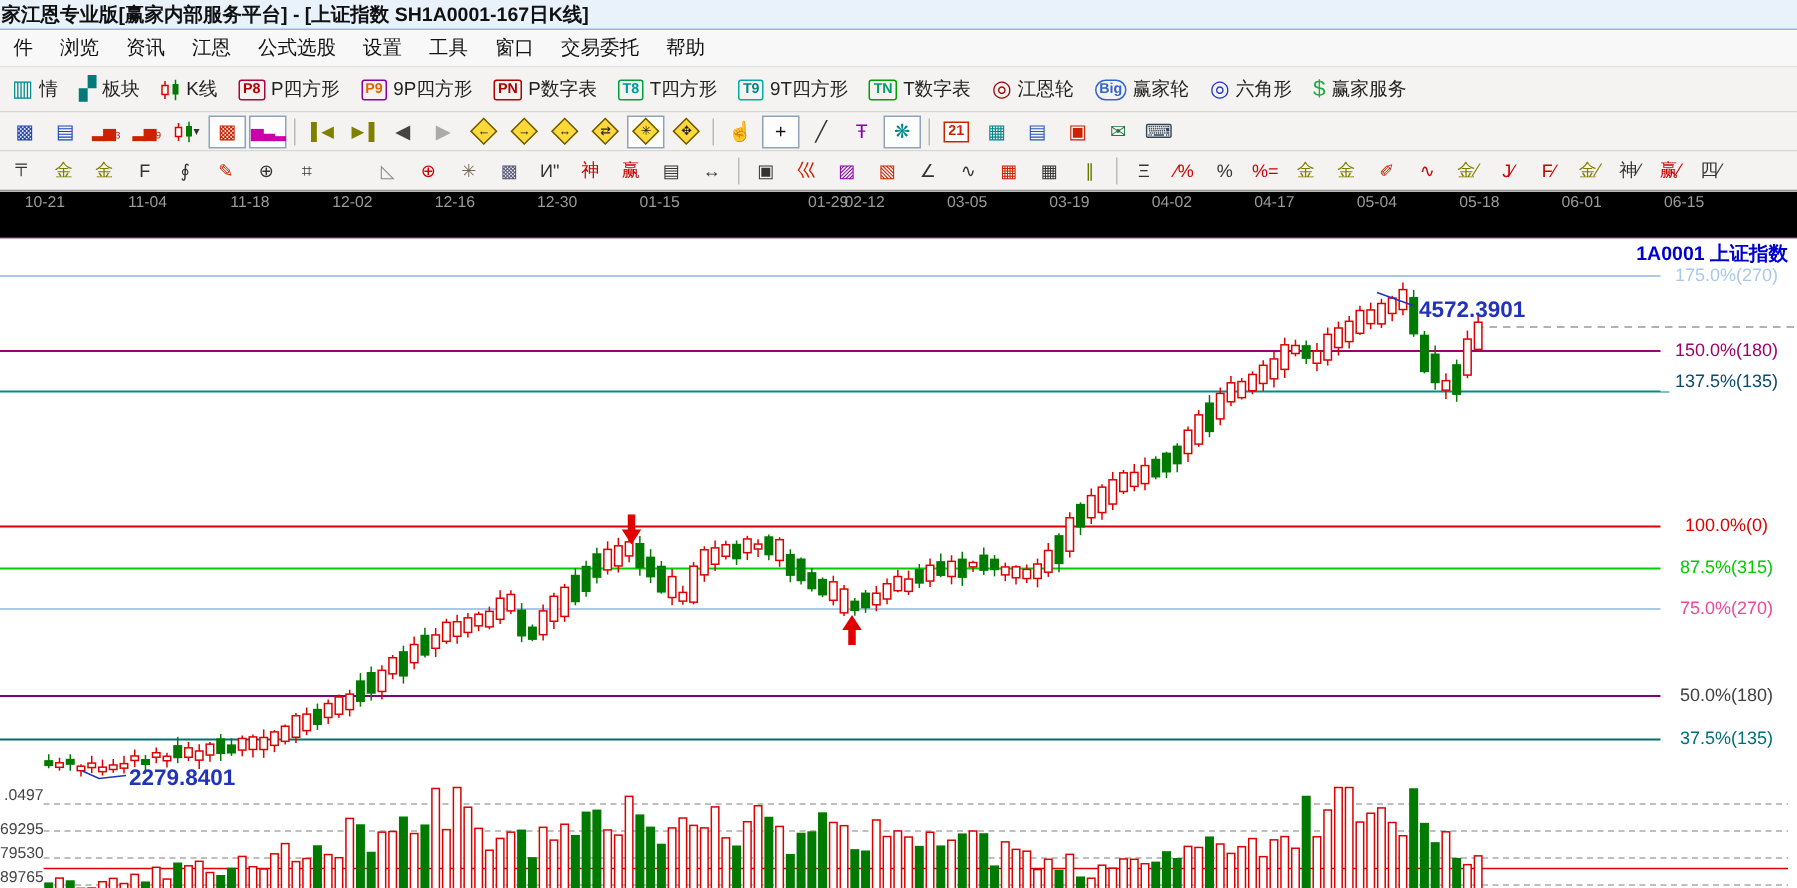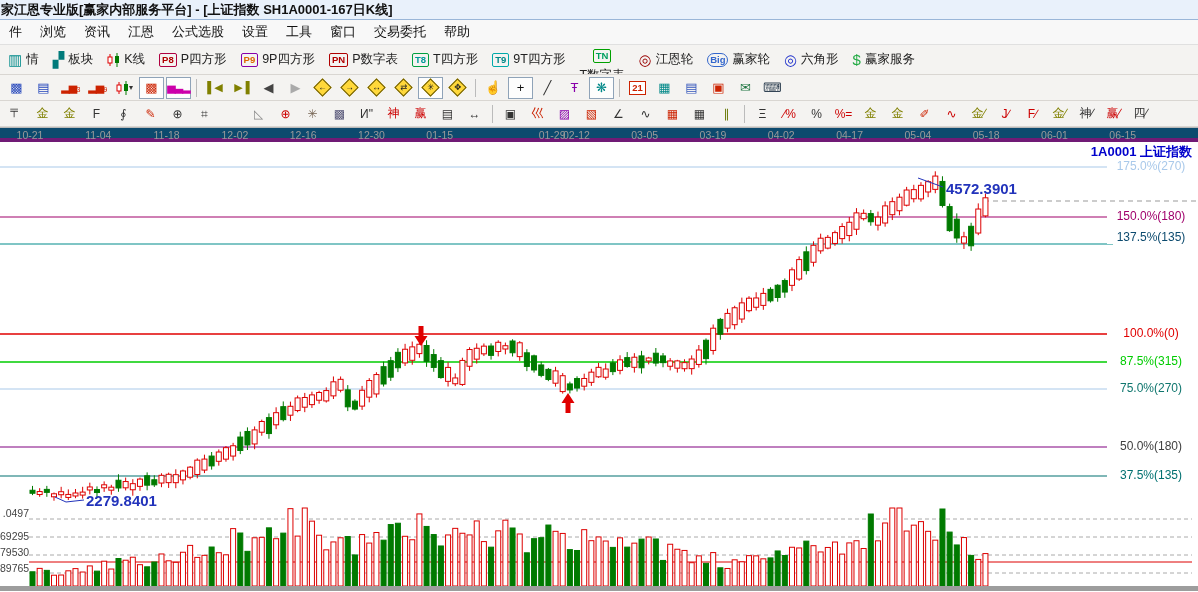--- a/index.html
+++ b/index.html
@@ -25,22 +25,22 @@
   .ico-btn { display:inline-flex; align-items:center; justify-content:center;
     width:25px; height:22px; margin:0 1px; font-size:13px; border:1px solid transparent; cursor:default; }
   .ico-btn.pressed { border:1px solid #8fa3b8; background:#fdfdfd; }
   .tb-sep { width:1px; height:18px; background:#bbb; margin:0 4px; display:inline-block; }
   .diamond { width:13px; height:13px; background:#ffd83a; border:1px solid #6b5a00;
     transform:rotate(45deg); display:flex; align-items:center; justify-content:center; }
   .diamond span { transform:rotate(-45deg); font-size:8.5px; color:#222; line-height:1; }
   .cal-badge { border:1.5px solid #cc2200; color:#cc2200; font-size:9.5px; font-weight:bold;
     padding:0 2px; line-height:12px; background:#fff; }
   .glyph3 { letter-spacing:-1px; font-size:11px; }
-  .date-axis { position:relative; height:15px; background:#0c4a6e;
-    border-top:1px solid #b9b9b9; border-bottom:4px solid #701a75; }
+  .date-axis { position:relative; height:32px; background:#000000;
+    border-top:1px solid #b9b9b9; border-bottom:1px solid #701a75; }
   .date-label { position:absolute; top:1px; width:40px; text-align:center;
     font-size:10.5px; color:#9a9a9a; }
   .chart-wrap { position:relative; width:1198px; height:444px; background:#fff; }
   #chart-svg { position:absolute; left:0; top:0; }
   .symbol-label { position:absolute; top:1px; right:6px; font-size:13px;
     color:#0000cc; font-weight:bold; }
   .gann-label { position:absolute; right:3px; width:88px; text-align:center;
     font-size:12px; background:#fff; line-height:14px; }
   .vol-label { position:absolute; left:0; width:29px; text-align:right;
     font-size:10.5px; color:#444; line-height:12px; background:#fff; }
@@ -95,21 +95,21 @@
       <span>P数字表</span>
     </button>
     <button class="tb-btn" style="background: none; border: 1px solid transparent;">
       <span class="tb-badge" style="border-color: rgb(0, 160, 64); color: rgb(0, 153, 153);">T8</span>
       <span>T四方形</span>
     </button>
     <button class="tb-btn" style="background: none; border: 1px solid transparent;">
       <span class="tb-badge" style="border-color: rgb(0, 170, 170); color: rgb(0, 136, 136);">T9</span>
       <span>9T四方形</span>
     </button>
-    <button class="tb-btn" style="background: none; border: 1px solid transparent; flex-direction: column;">
+    <button class="tb-btn" style="background: none; border: 1px solid transparent;">
       <span class="tb-badge" style="border-color: rgb(0, 160, 0); color: rgb(0, 160, 96);">TN</span>
       <span>T数字表</span>
     </button>
     <button class="tb-btn" style="background: none; border: 1px solid transparent;">
       <span class="tb-ico" style="color: rgb(153, 0, 0);">◎</span>
       <span>江恩轮</span>
     </button>
     <button class="tb-btn" style="background: none; border: 1px solid transparent;">
       <span class="tb-badge round" style="border-color: rgb(51, 102, 204); color: rgb(51, 102, 204);">Big</span>
       <span>赢家轮</span>
@@ -812,21 +812,21 @@
       <polyline points="55,498 66,503 84,501" fill="none" stroke="#2233bb"></polyline>
       <text x="86" y="507" fill="#2233bb" font-size="15" font-weight="bold">2279.8401</text>
     </svg>
   <div class="symbol-label">1A0001  上证指数</div>
   <div id="gann-labels">
       <span class="gann-label" style="top: 17px; color: rgb(169, 201, 234);">175.0%(270)</span>
       <span class="gann-label" style="top: 67px; color: rgb(160, 0, 107);">150.0%(180)</span>
       <span class="gann-label" style="top: 88px; color: #0c4a6e;">137.5%(135)</span>
       <span class="gann-label" style="top: 184px; color: rgb(224, 0, 0);">100.0%(0)</span>
       <span class="gann-label" style="top: 212px; color: rgb(0, 204, 0);">87.5%(315)</span>
-      <span class="gann-label" style="top: 239px; color: #0f766e;">75.0%(270)</span>
+      <span class="gann-label" style="top: 239px; color: #ec4899;">75.0%(270)</span>
       <span class="gann-label" style="top: 297px; color: #404040;">50.0%(180)</span>
       <span class="gann-label" style="top: 326px; color: rgb(0, 112, 112);">37.5%(135)</span>
     </div>
   <div id="vol-labels">
       <span class="vol-label" style="top: 365px;">.0497</span>
       <span class="vol-label" style="top: 388px;">69295</span>
       <span class="vol-label" style="top: 404px;">79530</span>
       <span class="vol-label" style="top: 420px;">89765</span>
     </div>
 </div>

